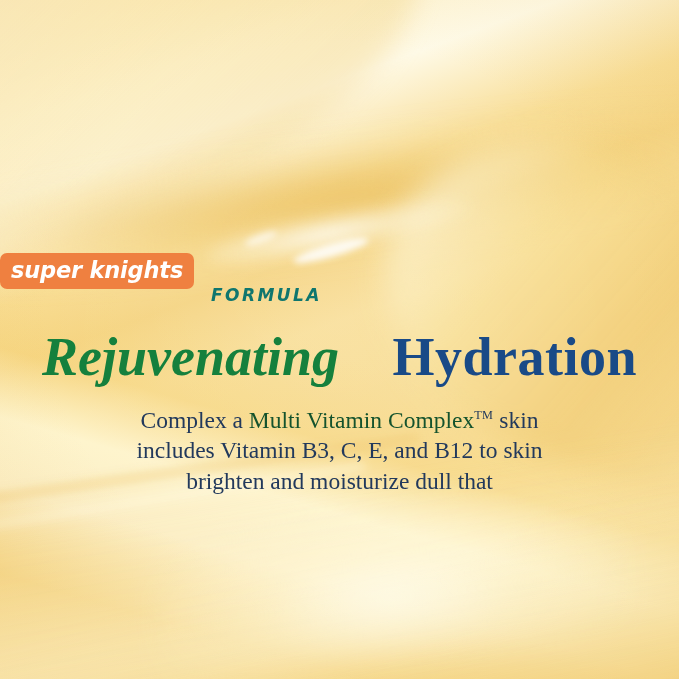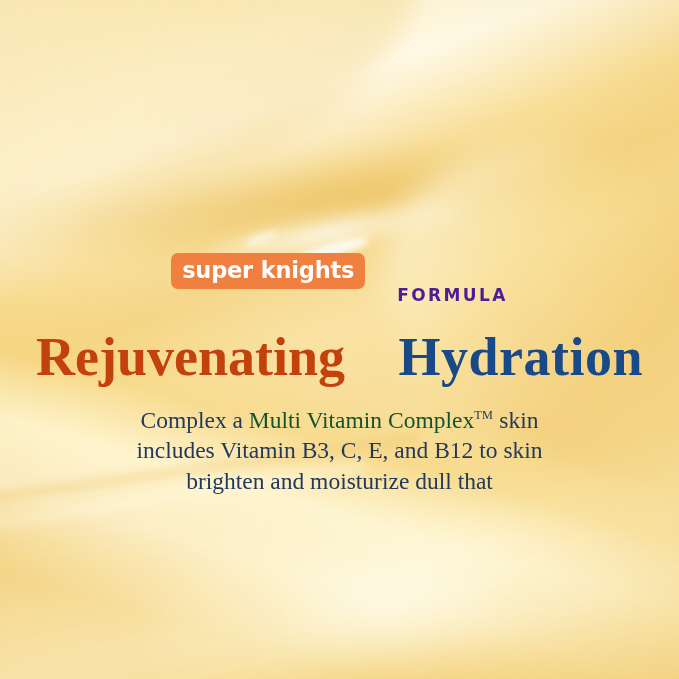--- a/index.html
+++ b/index.html
@@ -237,61 +237,62 @@
     align-items: center;
   }
 
   .brand-row {
     position: absolute;
     top: 237px;
     left: 0;
     right: 0;
     display: flex;
     align-items: center;
-    justify-content: center;
-    gap: 32px;
+    gap: 17px;
+    font-style: italic;
   }
 
   .brand-badge {
     display: inline-block;
     background: #ef8040;
     color: #ffffff;
     font-family: "DejaVu Sans", "Liberation Sans", sans-serif;
     font-weight: bold;
     font-size: 22.5px;
     line-height: 1;
     letter-spacing: -0.2px;
     padding: 6px 11px 7px 11px;
     border-radius: 7px;
     white-space: nowrap;
   }
 
   .brand-formula {
-    color: #4c1d95;
+    color: #0f766e;
     font-family: "DejaVu Sans", "Liberation Sans", sans-serif;
     font-weight: 600;
     font-size: 17px;
     letter-spacing: 2.4px;
     white-space: nowrap;
     margin-top: 48px;
   }
 
   .headline {
     position: absolute;
     top: 292px;
     left: 0;
     right: 0;
     text-align: center;
     font-size: 54px;
     line-height: 1.08;
     white-space: nowrap;
   }
 
   .headline .word-italic {
-    color: #c2410c;
+    font-style: italic;
+    color: #15803d;
     letter-spacing: 0px;
   }
 
   .headline .word-roman {
     font-style: normal;
     color: #194a87;
     letter-spacing: 0.5px;
     margin-left: 40px;
   }
 

